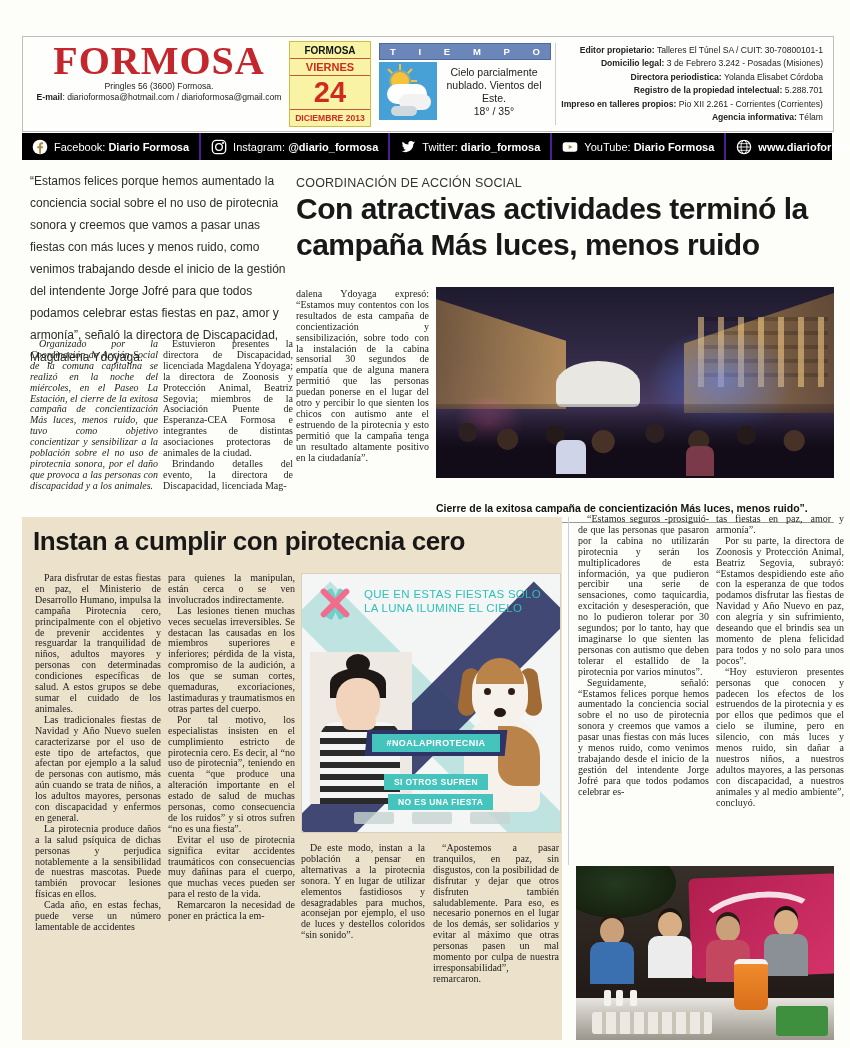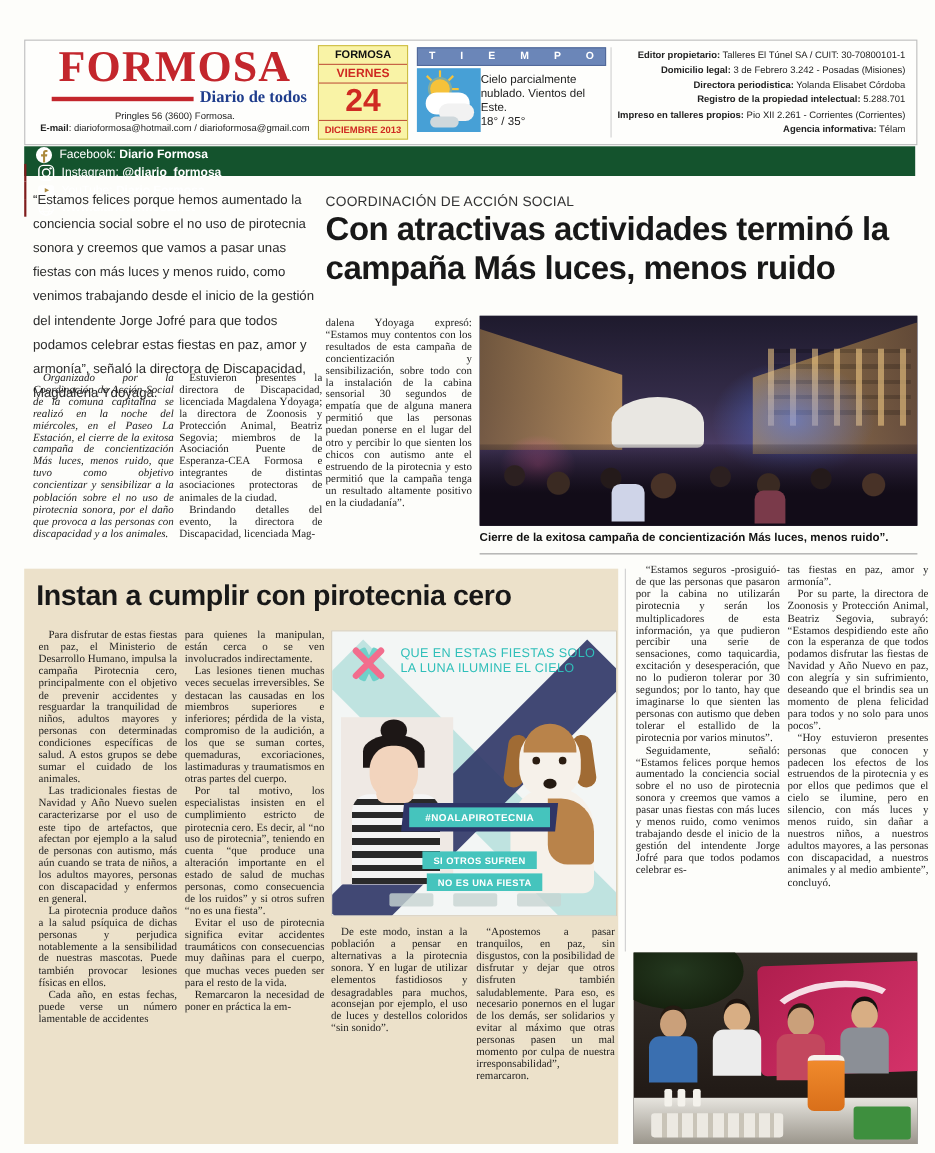--- a/index.html
+++ b/index.html
@@ -24,44 +24,44 @@
   
   .weatherbox{width:172px;margin:6px 2px 6px 4px;}
   .weather-titlebar{background:#6b86b8;color:#fff;font-weight:bold;font-size:9.5px;padding:2px 10px;display:flex;justify-content:space-between;border:1px solid #51699a;}
   .weather-main{display:flex;margin-top:2px;}
   .weather-icon{width:58px;height:58px;background:#47a0d6;position:relative;flex:none;overflow:hidden;}
   .sun{position:absolute;left:12px;top:10px;width:18px;height:18px;border-radius:50%;background:#f6c23a;box-shadow:0 0 0 2px rgba(246,194,58,.35);}
   .ray{position:absolute;width:2px;height:6px;background:#f6c23a;left:20px;top:2px;transform-origin:1px 17px;}
   .cloud1{position:absolute;left:8px;top:22px;width:40px;height:20px;background:#fff;border-radius:12px;}
   .cloud2{position:absolute;left:20px;top:32px;width:32px;height:16px;background:#f2f2f2;border-radius:10px;}
   .cloud3{position:absolute;left:12px;top:44px;width:26px;height:10px;background:#cfd8dc;border-radius:8px;}
-  .weather-text{flex:1;text-align:left;font-size:10.5px;line-height:13px;color:#222;padding-top:4px;}
+  .weather-text{flex:1;text-align:center;font-size:10.5px;line-height:13px;color:#222;padding-top:4px;}
   .head-divider{width:1px;background:#cfcfcf;margin:6px 2px;}
   
   .legal{flex:1;text-align:right;padding:7px 10px 0 0;font-size:8.6px;line-height:13.4px;color:#222;}
 
   
-  .socialbar{left:22px;top:133px;width:810px;height:27px;background:#14532d;display:flex;color:#fff;flex-direction:column;}
+  .socialbar{left:22px;top:133px;width:810px;height:27px;background:#000000;display:flex;color:#fff;}
   .social-seg{display:flex;align-items:center;gap:6px;padding:0 10px;font-size:11px;white-space:nowrap;}
-  .social-seg + .social-seg{border-left:2px solid #7f1d1d;}
+  .social-seg + .social-seg{border-left:2px solid #4c1d95;}
   .social-seg .icn{width:16px;height:16px;flex:none;display:block;}
   .s1{width:176px;} .s2{width:202px;} .s3{width:172px;} .s4{width:180px;} .s5{flex:1;}
 
   
   .quote{left:30px;top:170px;width:258px;font-size:12px;line-height:22px;color:#2b2b2b;}
   .kicker{left:296px;top:176px;font-size:12.5px;color:#333;letter-spacing:.2px;}
   .headline1{left:296px;top:191px;width:546px;font-size:30px;line-height:36px;font-weight:bold;color:#181818;letter-spacing:-0.5px;}
   .bodytext{font-family:"Liberation Serif",serif;font-size:10px;line-height:10.9px;text-align:justify;color:#1d1d1d;overflow:hidden;}
   .bodytext p{margin:0;}
   .bodytext p.ind{text-indent:9px;}
   .a1c1{left:30px;top:339px;width:128px;height:178px;font-style:italic;}
   .a1c2{left:163px;top:339px;width:130px;height:178px;}
   .a1c3{left:296px;top:289px;width:133px;height:228px;}
   .photo1{left:436px;top:287px;width:398px;height:191px;overflow:hidden;background:#241f33;}
-  .caption{left:436px;top:483px;width:398px;font-size:10.5px;font-weight:bold;color:#111;border-bottom:1px solid #9a9a9a;padding-bottom:8px;}
+  .caption{left:436px;top:502px;width:398px;font-size:10.5px;font-weight:bold;color:#111;border-bottom:1px solid #9a9a9a;padding-bottom:8px;}
 
   
   .vrule{left:568px;top:517px;width:1px;height:348px;background:#cfcfcf;}
   .colA{left:578px;top:514px;width:131px;height:352px;}
   .colB{left:716px;top:514px;width:128px;height:352px;}
 
   
   .art2box{left:22px;top:517px;width:540px;height:523px;background:#ece1ca;}
   .headline2{position:absolute;left:11px;top:9px;font-size:26px;font-weight:bold;color:#181818;letter-spacing:-0.4px;}
   .a2c1{position:absolute;left:13px;top:56px;width:126px;height:464px;}
@@ -137,24 +137,20 @@
   .p2-cooler{position:absolute;right:66px;bottom:30px;width:34px;height:46px;background:linear-gradient(180deg,#f08a2c,#d96f1a);border-radius:6px;border-top:5px solid #f7f4ee;}
   .p2-crate{position:absolute;right:6px;bottom:4px;width:52px;height:30px;background:#3e8f3e;border-radius:3px;}
   .p2-cups{position:absolute;left:16px;bottom:6px;width:120px;height:22px;background:repeating-linear-gradient(90deg,#ece9e2 0 10px,#c9c4b8 10px 14px);border-radius:3px;}
 </style>
 </head>
 <body>
 
 <div class="abs masthead">
   <div class="logo-block">
     <div class="logo-title">FORMOSA</div>
-    <div class="logo-tagrow">
-      <div class="logo-rule"></div>
-      <div class="logo-tagline">Diario de todos</div>
-    </div>
     <div class="addr">Pringles 56 (3600) Formosa.</div>
     <div class="addr">
       <span class="b">E-mail</span><span>: diarioformosa@hotmail.com / diarioformosa@gmail.com</span>
     </div>
   </div>
 
   <div class="datebox">
     <div class="row1">FORMOSA</div>
     <div class="row2">VIERNES</div>
     <div class="row3">24</div>
@@ -209,20 +205,26 @@
     <span><span>Facebook: </span><span class="b">Diario Formosa</span></span>
   </div>
   <div class="social-seg s2">
     <svg class="icn" viewBox="0 0 24 24">
         <rect x="2" y="2" width="20" height="20" rx="6" fill="none" stroke="#fff" stroke-width="2"></rect>
         <circle cx="12" cy="12" r="5" fill="none" stroke="#fff" stroke-width="2"></circle>
         <circle cx="18" cy="6" r="1.6" fill="#fff"></circle>
       </svg>
     <span><span>Instagram: </span><span class="b">@diario_formosa</span></span>
   </div>
+  <div class="social-seg s3">
+    <svg class="icn" viewBox="0 0 24 24">
+        <path fill="#fff" d="M23 5c-.8.4-1.6.6-2.5.8a4.2 4.2 0 0 0 1.9-2.3c-.8.5-1.7.8-2.7 1a4.1 4.1 0 0 0-7.1 3.8A11.7 11.7 0 0 1 4.1 4a4.1 4.1 0 0 0 1.3 5.5c-.7 0-1.3-.2-1.9-.5v.1c0 2 1.4 3.6 3.3 4a4.2 4.2 0 0 1-1.9.1 4.1 4.1 0 0 0 3.9 2.9A8.3 8.3 0 0 1 2 17.8a11.7 11.7 0 0 0 6.3 1.9c7.6 0 11.7-6.3 11.7-11.7v-.6C20.9 6.8 21.6 6 22 5z"></path>
+      </svg>
+    <span><span>Twitter: </span><span class="b">diario_formosa</span></span>
+  </div>
   <div class="social-seg s4">
     <svg class="icn" viewBox="0 0 24 24">
         <rect x="1" y="5" width="22" height="14" rx="4" fill="#fff"></rect>
         <path d="M10 9l6 3-6 3z" fill="#ac8a3e"></path>
       </svg>
     <span><span>YouTube: </span><span class="b">Diario Formosa</span></span>
   </div>
   <div class="social-seg s5">
     <svg class="icn" viewBox="0 0 24 24">
         <circle cx="12" cy="12" r="10" fill="none" stroke="#fff" stroke-width="1.8"></circle>

